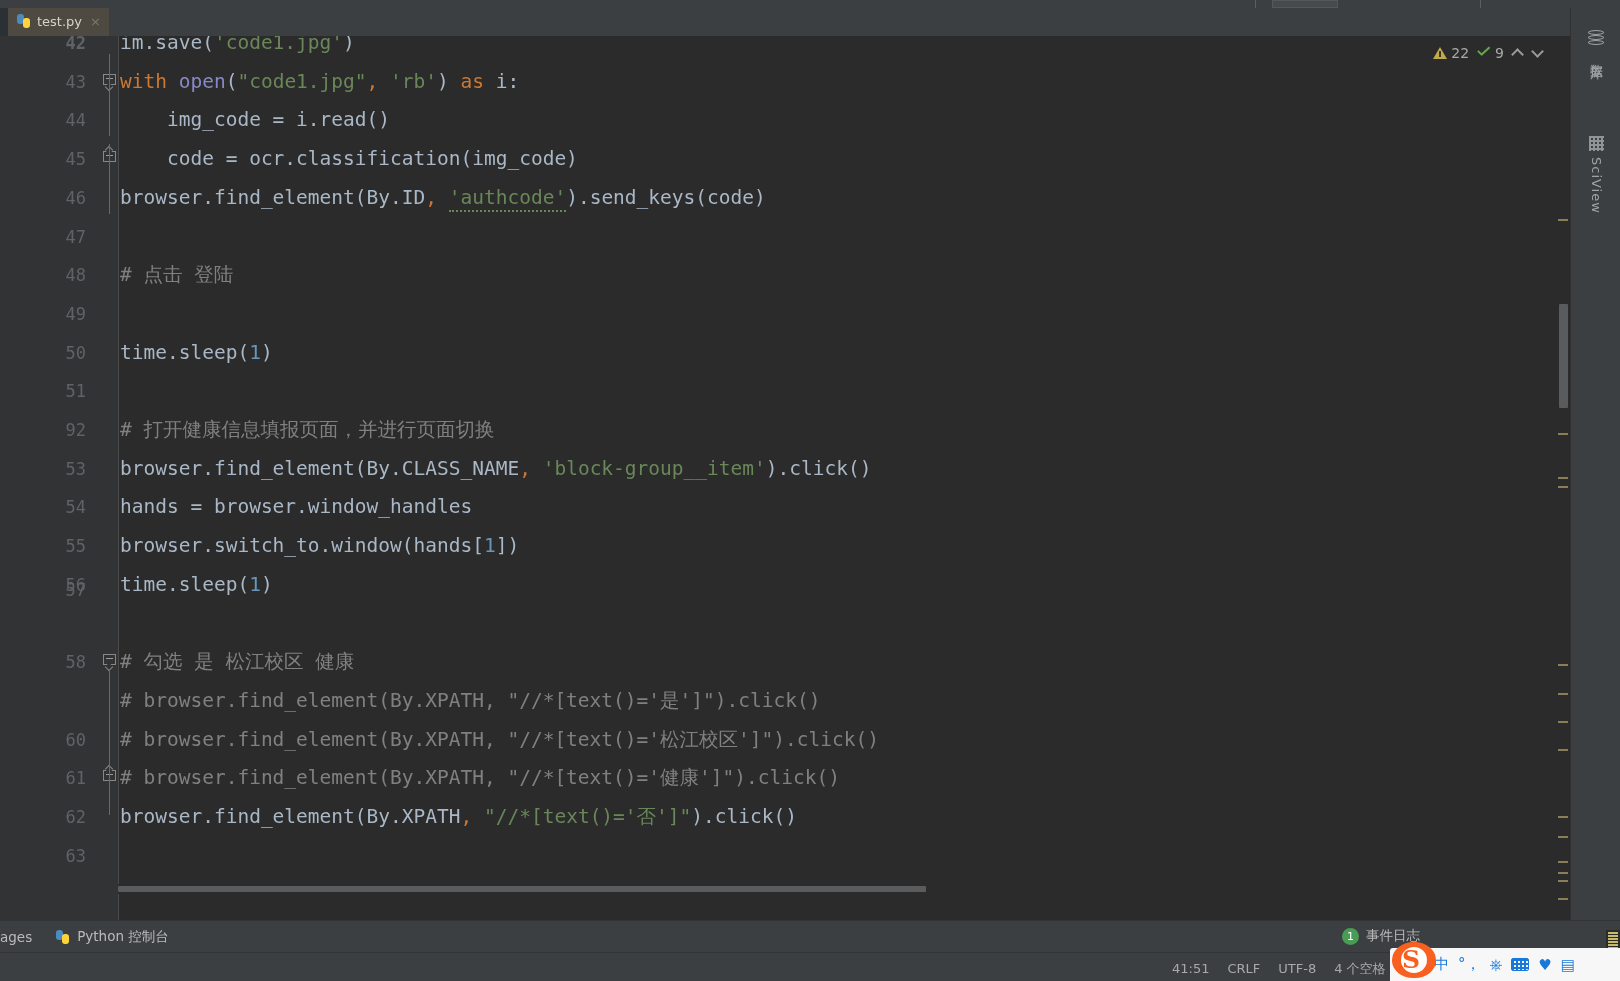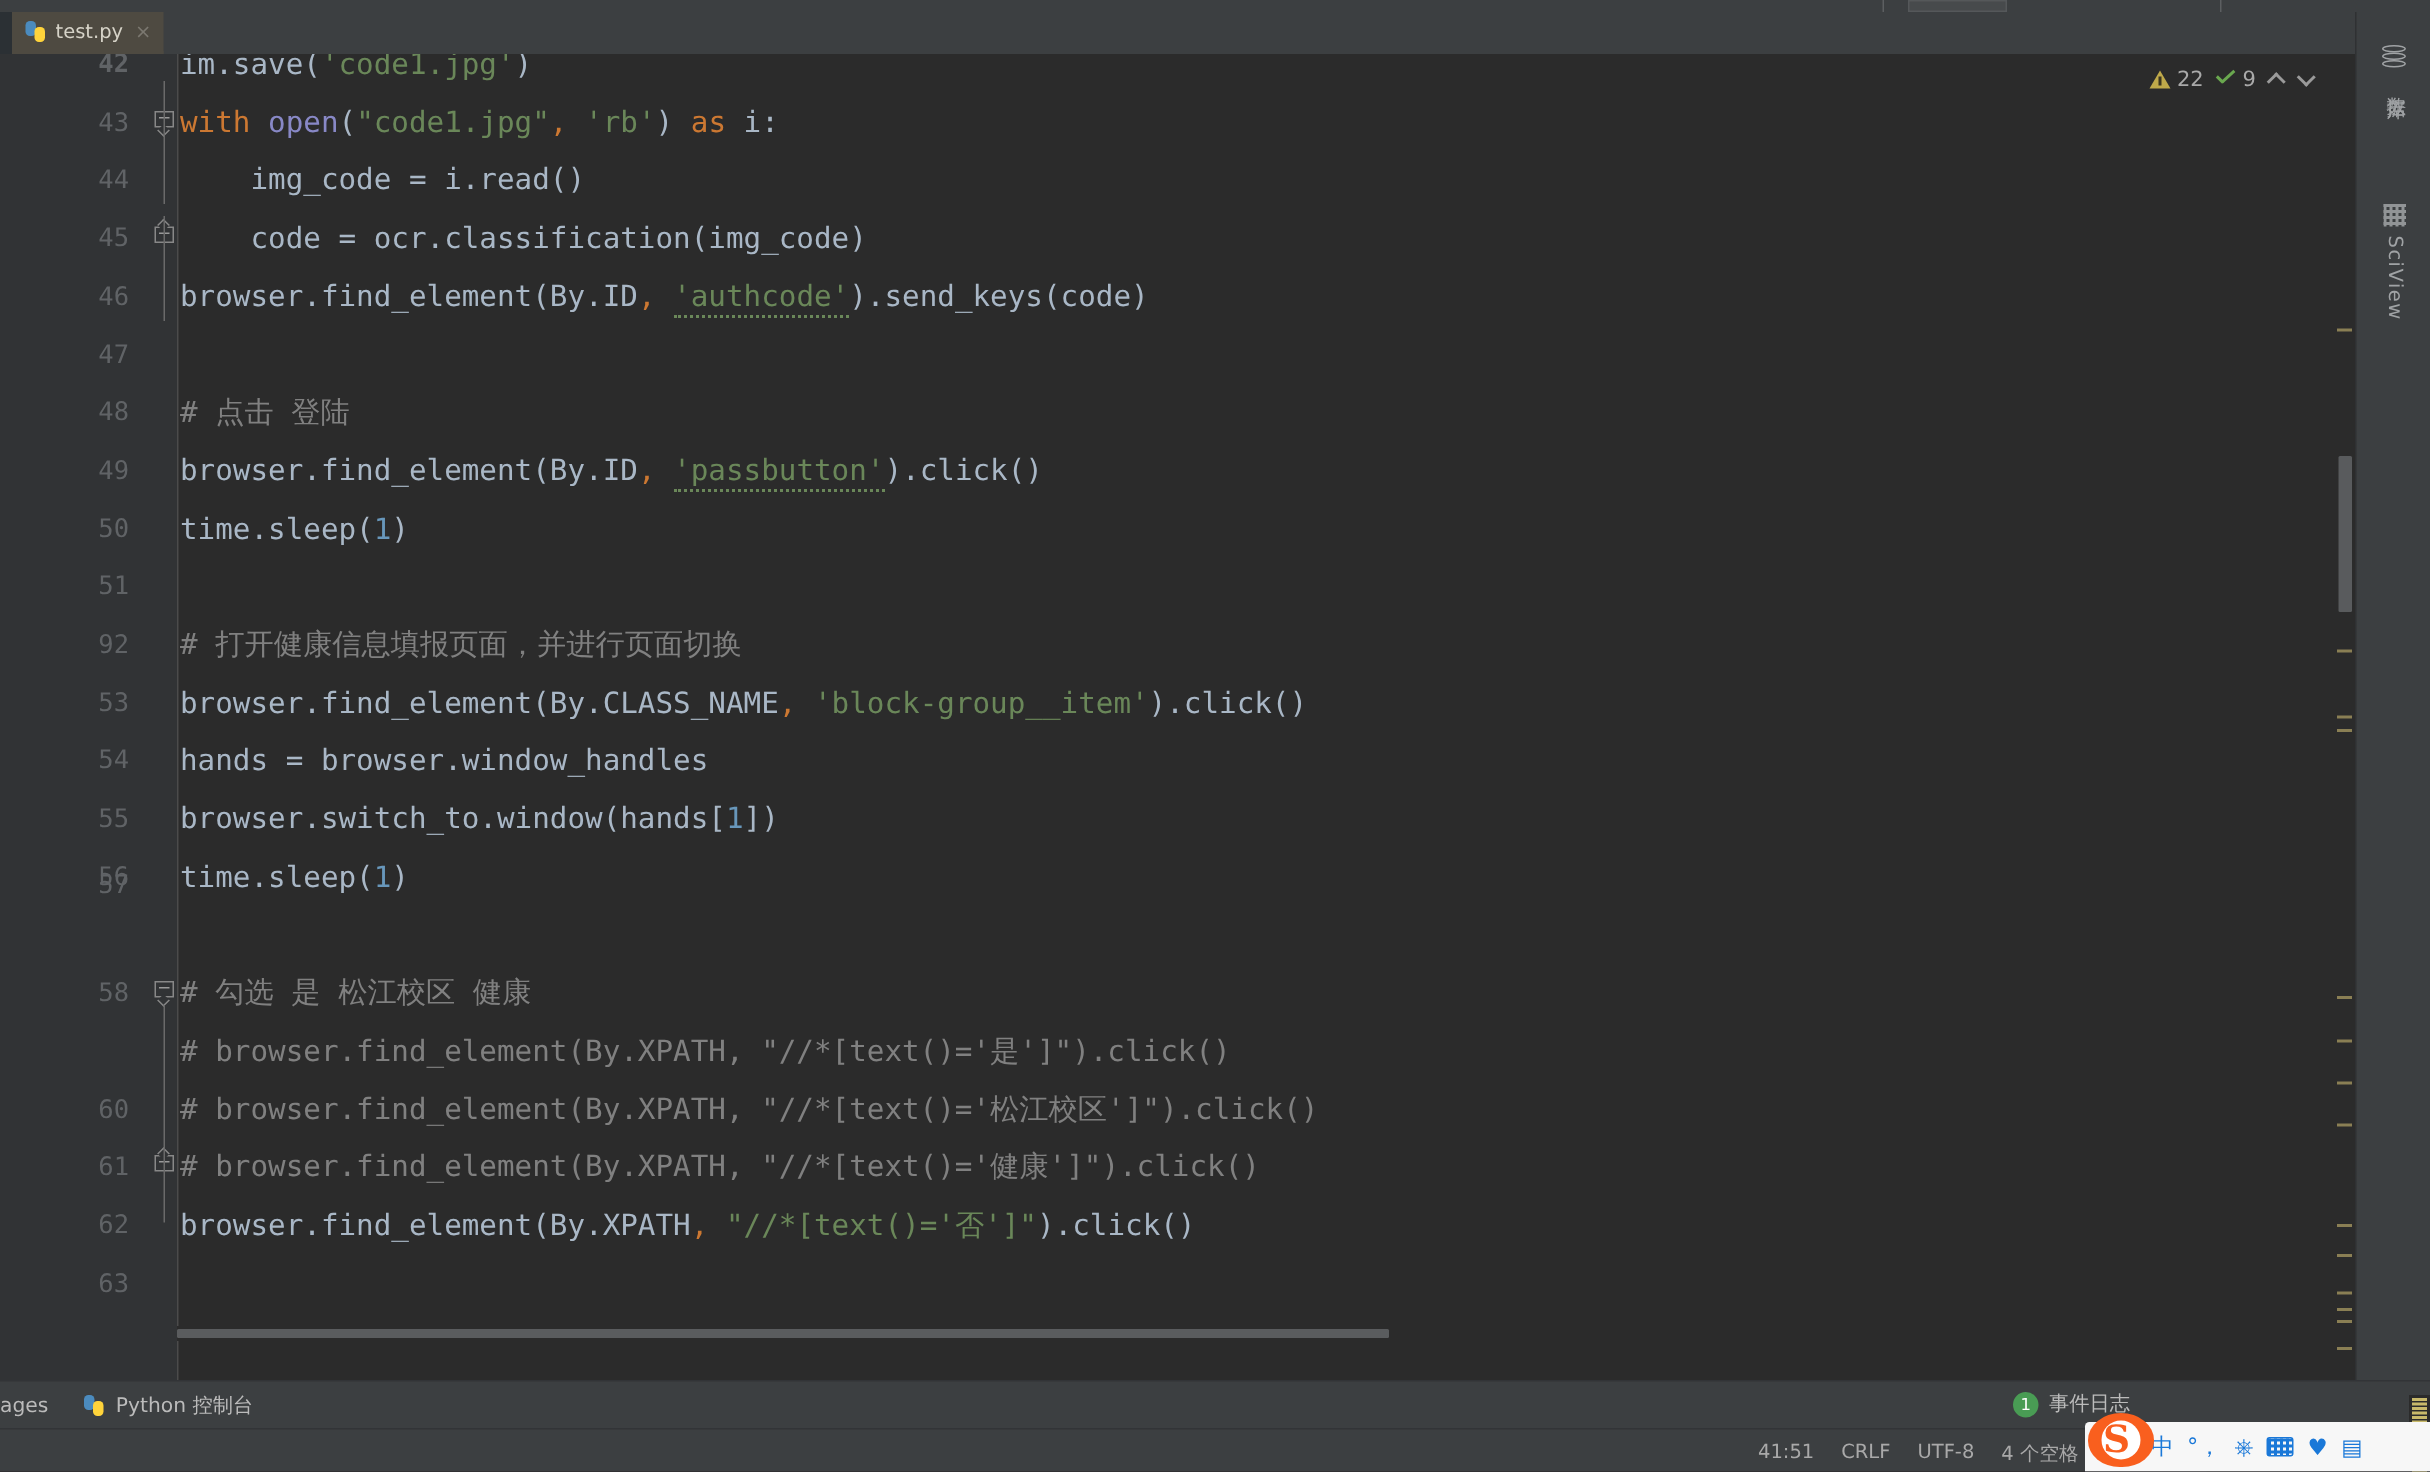--- a/index.html
+++ b/index.html
@@ -414,23 +414,20 @@
           <div class="code"><span class="t-def">    img_code = i.read()</span></div>
         </div>
         <div class="line" style="top: 142.8px;">
           <div class="code"><span class="t-def">browser.find_element(By.ID</span><span class="t-comma">,</span><span class="t-def"> </span><span class="t-str squig">'authcode'</span><span class="t-def">).send_keys(code)</span></div>
         </div>
         <div class="line" style="top: 181.5px;">
           <div class="code"></div>
         </div>
         <div class="line" style="top: 220.2px;">
           <div class="code"><span class="t-cmt"># 点击 登陆</span></div>
-        </div>
-        <div class="line" style="top: 258.9px;">
-          <div class="code"><span class="t-def">browser.find_element(By.ID</span><span class="t-comma">,</span><span class="t-def"> </span><span class="t-str squig">'passbutton'</span><span class="t-def">).click()</span></div>
         </div>
         <div class="line" style="top: 297.6px;">
           <div class="code"><span class="t-def">time.sleep(</span><span class="t-num">1</span><span class="t-def">)</span></div>
         </div>
         <div class="line" style="top: 336.3px;">
           <div class="code"></div>
         </div>
         <div class="line" style="top: 375px;">
           <div class="code"><span class="t-cmt"># 打开健康信息填报页面，并进行页面切换</span></div>
         </div>

